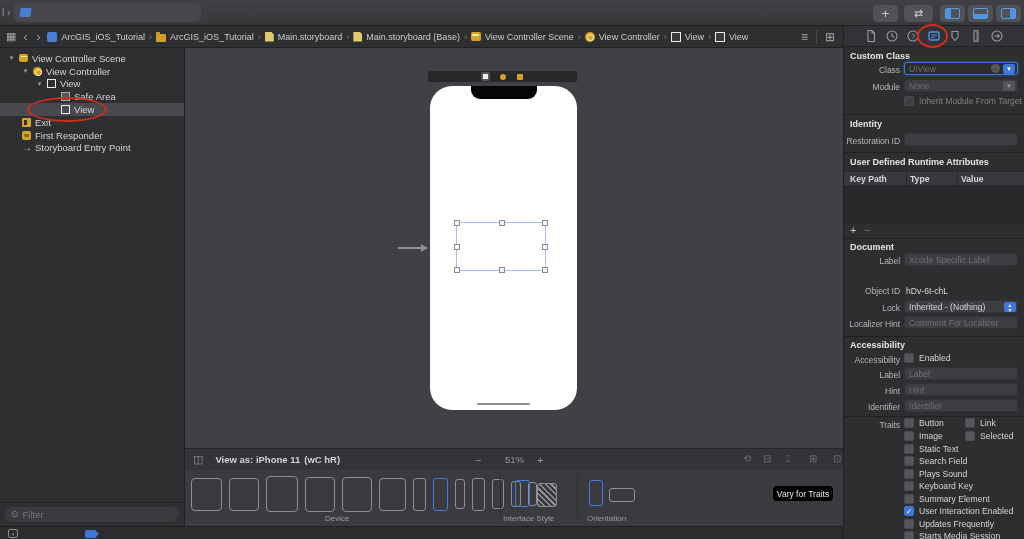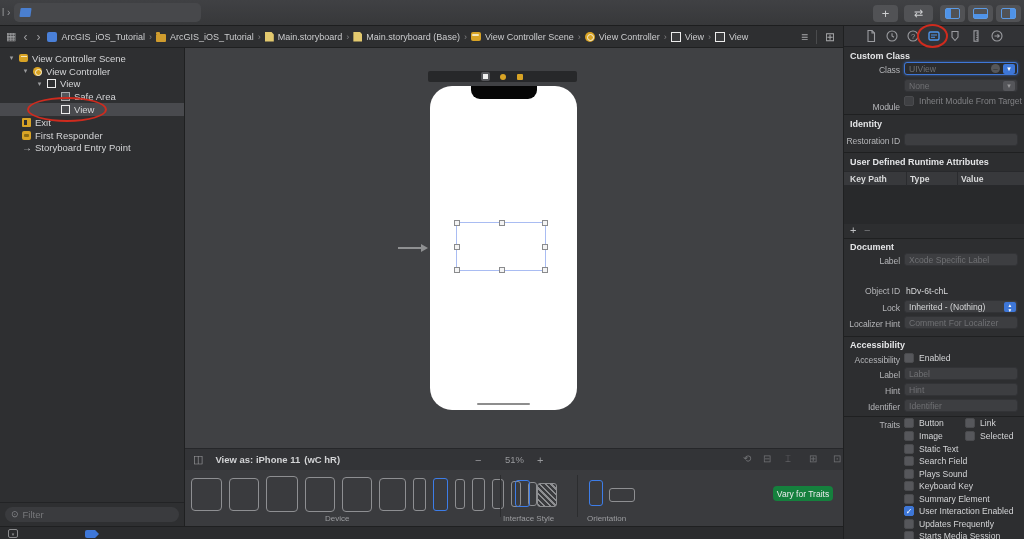--- a/index.html
+++ b/index.html
@@ -109,21 +109,21 @@
   .thumb { border:1.5px solid #8e8f92; border-radius:4px; }
   .thumb.phone-t { border-radius:3px; }
   .thumb.sel { border-color:#3d7de8; }
   .grp-label { position:absolute; font-size:8px; color:#9c9da0; top:44px; }
   .db-vsep { position:absolute; top:5px; width:1px; height:42px; background:#2c2d2f; }
   .is-thumb { position:absolute; top:10px; width:15px; height:27px; border:1.5px solid #3d7de8; border-radius:3px; }
   .is-thumb2 { position:absolute; top:13px; width:20px; height:24px; border:1.5px solid #8e8f92; border-radius:3px;
                background:repeating-linear-gradient(45deg,#8e8f92 0 1.5px,transparent 1.5px 4px); }
   .or-thumb { position:absolute; top:10px; width:14px; height:26px; border:1.5px solid #3d7de8; border-radius:3px; }
   .or-thumb2 { position:absolute; top:18px; width:26px; height:14px; border:1.5px solid #8e8f92; border-radius:3px; }
-  .vary-btn { position:absolute; left:588px; top:16px; width:60px; height:15px; background:#15803d; border-radius:4px;
+  .vary-btn { position:absolute; left:588px; top:16px; width:60px; height:15px; background:#000000; border-radius:4px;
               display:flex; align-items:center; justify-content:center; font-size:8.5px; color:#ececee; }
 
   
   .bstrip { left:0; top:526px; width:843px; height:13px; background:#2b2c2e; border-top:1px solid #1f2021; }
   .bs-box { position:absolute; left:8px; top:2px; width:10px; height:9px; border:1px solid #8b8c8e; border-radius:2px;
             color:#8b8c8e; font-size:5px; display:flex; align-items:center; justify-content:center; }
   .bs-bp { position:absolute; left:85px; top:3px; width:14px; height:8px; background:#3e77d8;
            clip-path:polygon(0 0,72% 0,100% 50%,72% 100%,0 100%); border-radius:2px; }
 
   
@@ -425,21 +425,21 @@
       </span>
     </div>
 
     <div class="ihdr" style="top:25px;">Custom Class</div>
     <div class="ilabel" style="top:39px;">Class</div>
     <div class="ifield class-field" style="top:36px;">
       <span class="ph">UIView</span>
       <span class="combo-clear">–</span>
       <span class="combo-dd">▾</span>
     </div>
-    <div class="ilabel" style="top:56px;margin-top:20px;">Module</div>
+    <div class="ilabel" style="top:56px;">Module</div>
     <div class="ifield" style="top:53px;">
       <span class="ph">None</span>
       <span class="dd-plain">▾</span>
     </div>
     <div class="cbrow dim" style="left:60px;top:70px;">
       <span class="cb dim" data-checked="false"></span>
       <span>Inherit Module From Target</span>
     </div>
 
     <div class="isep" style="top:88px;"></div>

